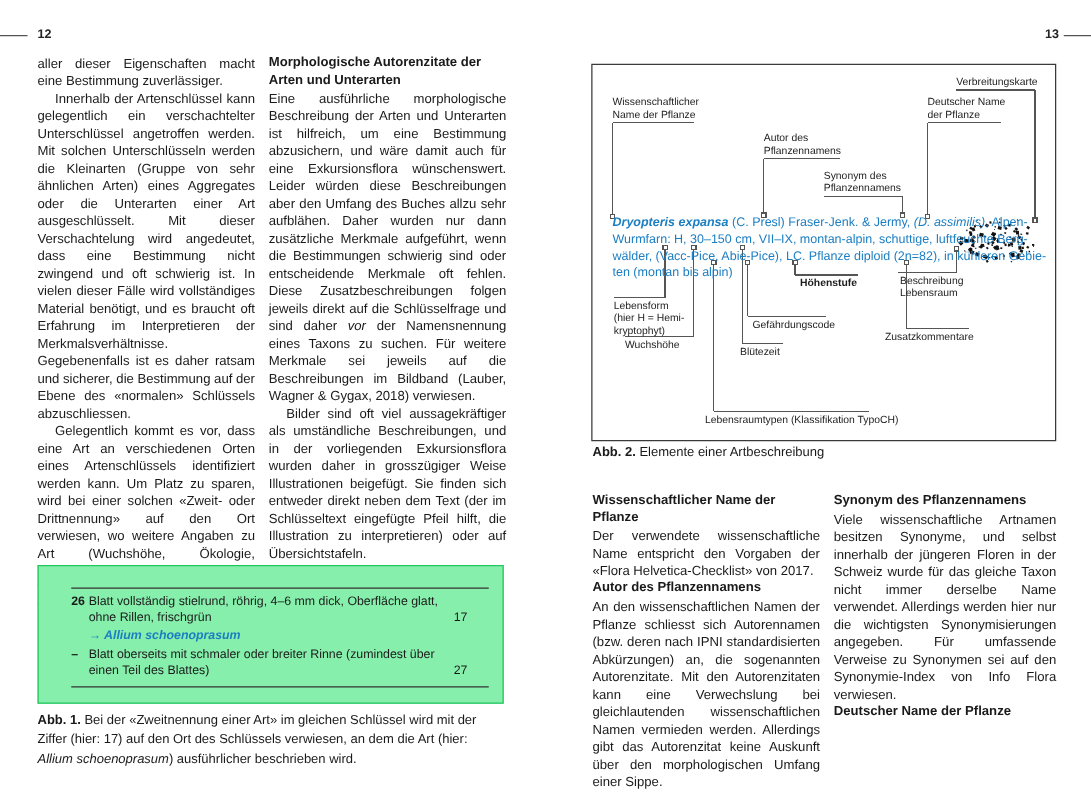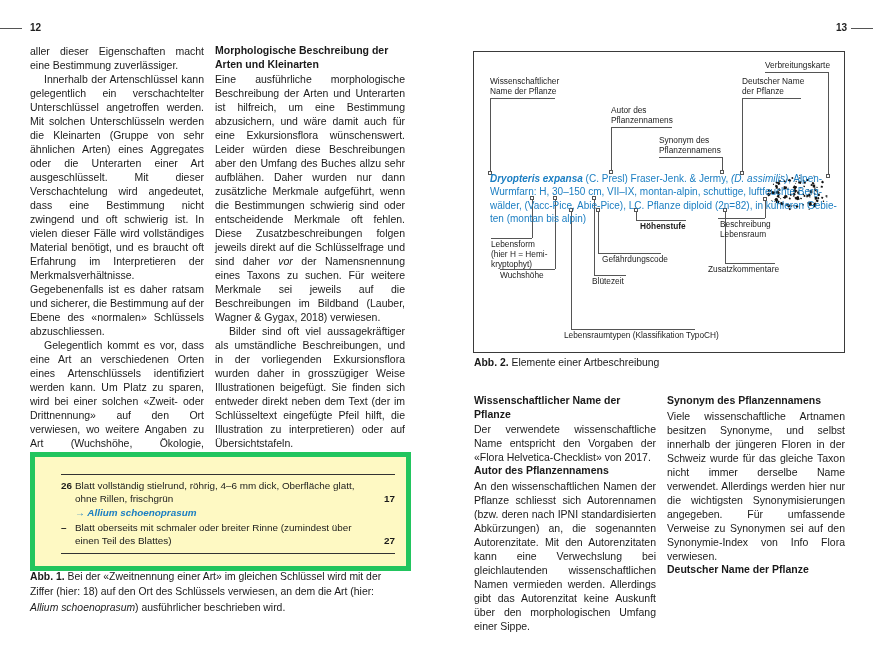--- a/index.html
+++ b/index.html
@@ -12,26 +12,26 @@
   .pagenum{font-size:10px;font-weight:bold;color:#222;}
   .headrule{height:1px;background:#555;top:28px;}
   
   .col{font-size:10.5px;line-height:14px;text-align:justify;hyphens:auto;}
   .col p{margin:0;}
   .col p.indent{text-indent:14px;}
   .col h3{font-size:10.5px;line-height:13.5px;margin:0 0 1px 0;font-weight:bold;text-align:left;}
   .sect2{margin-top:13px;}
   .it{font-style:italic;}
   
-  .keybox{border:5px solid #22c55e;background:#fef9c3;}
+  .keybox{border:1px solid #22c55e;background:#86efac;}
   .key-table{margin:17px 11px 0 26px;border-top:1px solid #333;border-bottom:1px solid #333;padding:5px 0 6px;}
   .key-row{display:grid;grid-template-columns:14px 1fr 28px;font-size:9.9px;line-height:12.6px;}
   .key-num{font-weight:bold;}
   .key-text{text-align:left;padding-right:6px;}
-  .key-ref{font-weight:bold;text-align:right;align-self:end;}
+  .key-ref{font-weight:normal;text-align:left;align-self:end;}
   .key-arrow{margin:2px 0 3px 14px;font-size:9.9px;line-height:12px;font-style:italic;font-weight:bold;}
   
   .caption{font-size:10.4px;line-height:15.4px;text-align:left;}
   .cap-label{font-weight:bold;}
   
   .diagbox{border:1px solid #3a3a3a;background:#fff;}
   .dlabel{position:absolute;font-size:8.3px;line-height:9.8px;color:#1c1c1c;white-space:pre-line;}
   .species{position:absolute;font-size:10px;line-height:13.4px;white-space:nowrap;}
   .species .nm{font-weight:bold;font-style:italic;}
   svg.overlay{position:absolute;left:0;top:0;}
@@ -42,21 +42,21 @@
 <div class="abs headrule" style="left:0;width:22px;"></div>
 <div class="abs pagenum" style="left:30px;top:22px;">12</div>
 
 <div class="abs col" style="left:30px;top:44px;width:174px;">
   <p>aller dieser Eigenschaften macht eine Bestimmung zuverlässiger.</p>
   <p class="indent">Innerhalb der Artenschlüssel kann gelegentlich ein verschachtelter Unterschlüssel angetroffen werden. Mit solchen Unterschlüsseln werden die Kleinarten (Gruppe von sehr ähnlichen Arten) eines Aggregates oder die Unterarten einer Art ausgeschlüsselt. Mit dieser Verschachtelung wird angedeutet, dass eine Bestimmung nicht zwingend und oft schwierig ist. In vielen dieser Fälle wird vollständiges Material benötigt, und es braucht oft Erfahrung im Interpretieren der Merkmalsverhältnisse. Gegebenenfalls ist es daher ratsam und sicherer, die Bestimmung auf der Ebene des «normalen» Schlüssels abzuschliessen.</p>
   <p class="indent">Gelegentlich kommt es vor, dass eine Art an verschiedenen Orten eines Artenschlüssels identifiziert werden kann. Um Platz zu sparen, wird bei einer solchen «Zweit- oder Drittnennung» auf den Ort verwiesen, wo weitere Angaben zu Art (Wuchshöhe, Ökologie, Lebensraumtypen, Verbreitungskarte, Illustration) zu finden sind.</p>
 </div>
 
 <div class="abs col" style="left:215px;top:44px;width:190px;">
-  <h3>Morphologische Beschreibung der Arten und Kleinarten</h3>
+  <h3>Morphologische Autorenzitate der Arten und Unterarten</h3>
   <p><span>Eine ausführliche morphologische Beschreibung der Arten und Unterarten ist hilfreich, um eine Bestimmung abzusichern, und wäre damit auch für eine Exkursionsflora wünschenswert. Leider würden diese Beschreibungen aber den Umfang des Buches allzu sehr aufblähen. Daher wurden nur dann zusätzliche Merkmale aufgeführt, wenn die Bestimmungen schwierig sind oder entscheidende Merkmale oft fehlen. Diese Zusatzbeschreibungen folgen jeweils direkt auf die Schlüsselfrage und sind daher </span><span class="it">vor</span><span> der Namensnennung eines Taxons zu suchen. Für weitere Merkmale sei jeweils auf die Beschreibungen im Bildband (Lauber, Wagner &amp; Gygax, 2018) verwiesen.</span></p>
   <p class="indent">Bilder sind oft viel aussagekräftiger als umständliche Beschreibungen, und in der vorliegenden Exkursionsflora wurden daher in grosszügiger Weise Illustrationen beigefügt. Sie finden sich entweder direkt neben dem Text (der im Schlüsseltext eingefügte Pfeil hilft, die Illustration zu interpretieren) oder auf Übersichtstafeln.</p>
 </div>
 
 <div class="abs keybox" style="left:30px;top:452px;width:371px;height:109px;">
   <div class="key-table">
     <div class="key-row">
       <span class="key-num">26</span>
       <span class="key-text">Blatt vollständig stielrund, röhrig, 4–6 mm dick, Oberfläche glatt, ohne Rillen, frischgrün</span>
       <span class="key-ref">17</span>
@@ -66,21 +66,21 @@
     </div>
     <div class="key-row">
       <span class="key-num">–</span>
       <span class="key-text">Blatt oberseits mit schmaler oder breiter Rinne (zumindest über einen Teil des Blattes)</span>
       <span class="key-ref">27</span>
     </div>
   </div>
 </div>
 
 <div class="abs caption" style="left:30px;top:569px;width:375px;">
-  <span class="cap-label">Abb. 1.</span><span> Bei der «Zweitnennung einer Art» im gleichen Schlüssel wird mit der Ziffer (hier: 18) auf den Ort des Schlüssels verwiesen, an dem die Art (hier: </span><span class="it">Allium schoenoprasum</span><span>) ausführlicher beschrieben wird.</span>
+  <span class="cap-label">Abb. 1.</span><span> Bei der «Zweitnennung einer Art» im gleichen Schlüssel wird mit der Ziffer (hier: 17) auf den Ort des Schlüssels verwiesen, an dem die Art (hier: </span><span class="it">Allium schoenoprasum</span><span>) ausführlicher beschrieben wird.</span>
 </div>
 
 <div class="abs headrule" style="left:851px;width:22px;"></div>
 <div class="abs pagenum" style="left:836px;top:22px;">13</div>
 
 <div class="abs diagbox" style="left:473px;top:51px;width:370px;height:300px;">
 
   <svg class="overlay" width="370" height="300" viewBox="0 0 370 300">
     <g stroke="#555" stroke-width="1" fill="none" shape-rendering="crispEdges">
 

